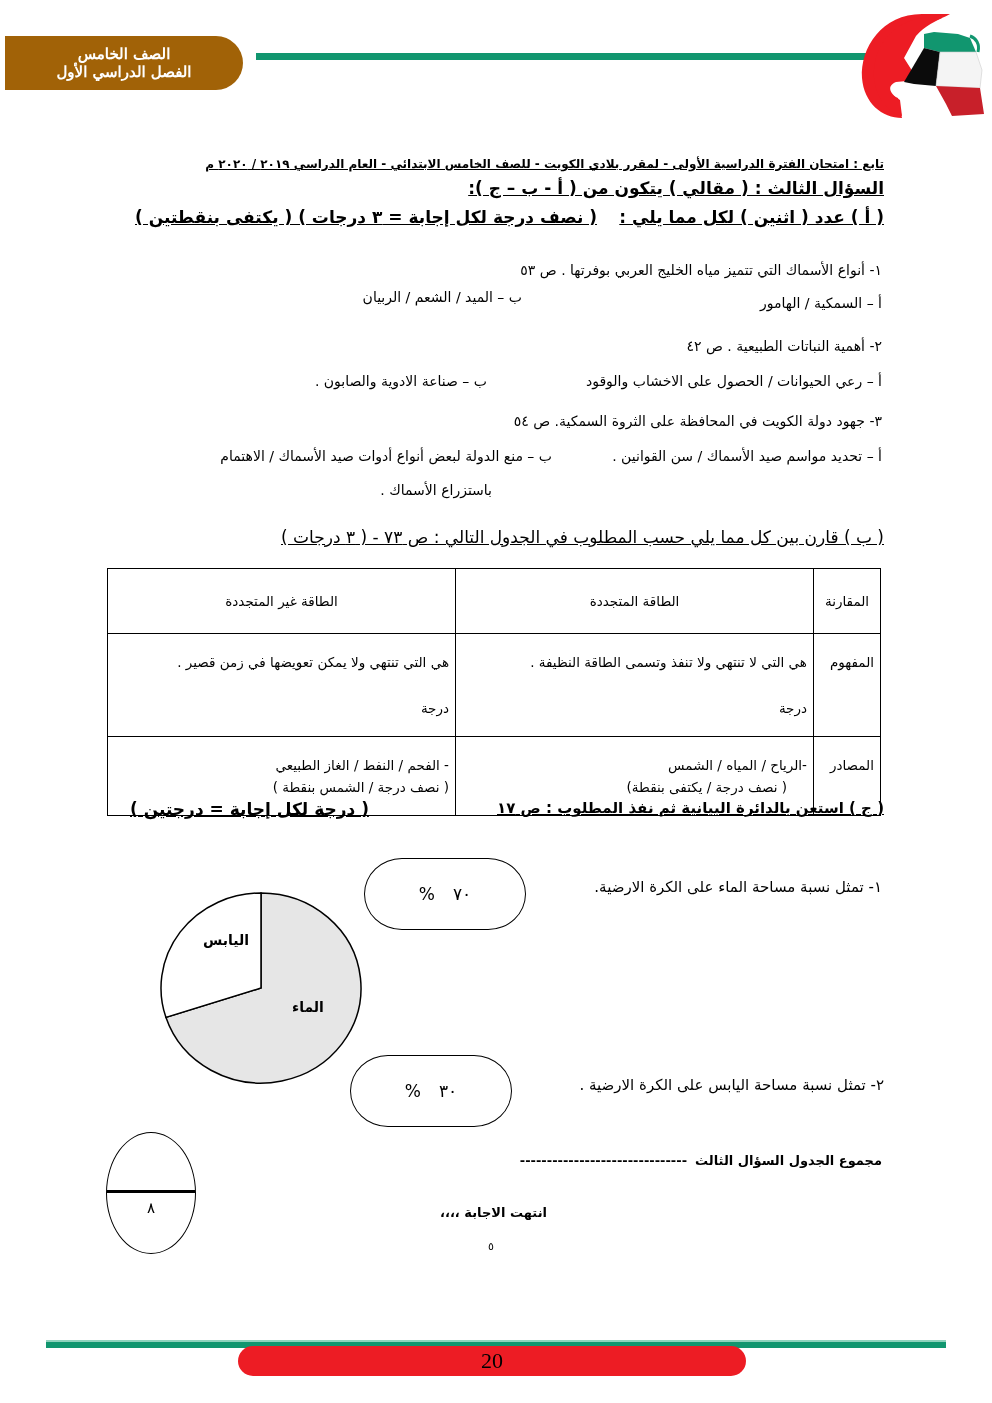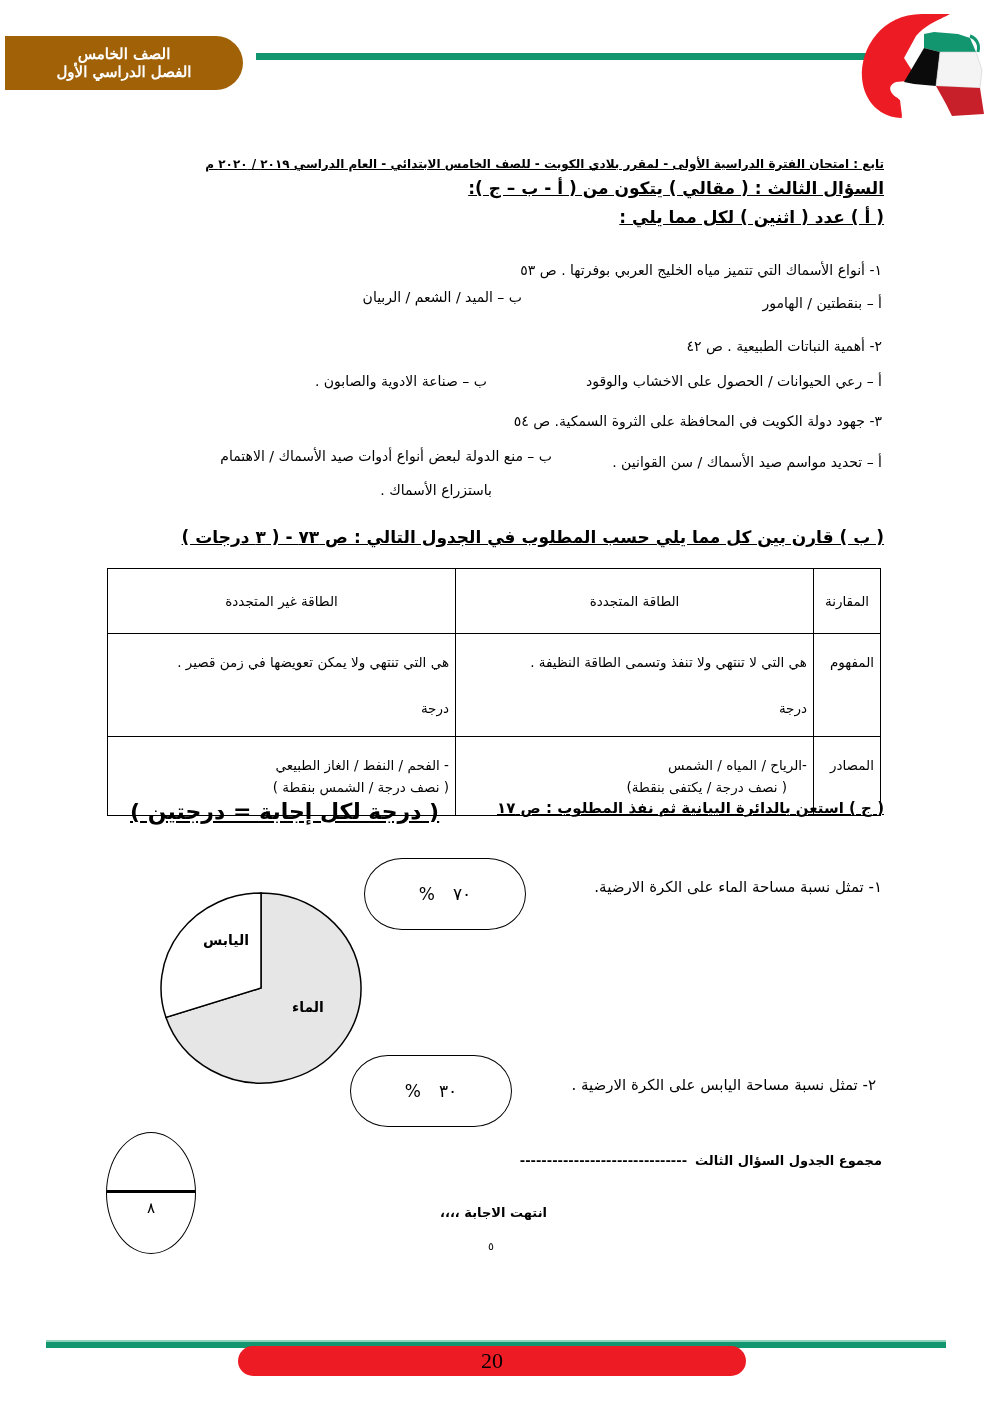--- a/index.html
+++ b/index.html
@@ -73,36 +73,37 @@
     <path d="M84 78 L128 80 L132 106 L100 108 L94 96 Z" fill="#c8202a"></path>
     <path d="M118 28 C124 30 128 36 126 44" stroke="#11966f" stroke-width="3" fill="none"></path>
   </svg>
 </div>
 
 <div class="abs subhead rtl">تابع : امتحان الفترة الدراسية الأولى - لمقرر بلادي الكويت - للصف الخامس الابتدائي - العام الدراسي ٢٠١٩ / ٢٠٢٠ م</div>
 <div class="abs q-title rtl">السؤال الثالث : ( مقالي ) يتكون من ( أ - ب – ج ):</div>
 
 <div class="abs qa-row rtl">
   <span>( أ ) عدد ( اثنين ) لكل مما يلي :</span>
+  <span>( نصف درجة لكل إجابة = ٣ درجات ) ( يكتفى بنقطتين )</span>
 </div>
 
 <div class="abs line rtl" style="top:262px;">١- أنواع الأسماك التي تتميز مياه الخليج العربي بوفرتها . ص ٥٣</div>
-<div class="abs line rtl" style="top:295px;">أ – بنقطتين / الهامور</div>
+<div class="abs line rtl" style="top:295px;">أ – السمكية / الهامور</div>
 <div class="abs line rtl" style="top:289px; right:470px;">ب – الميد / الشعم / الربيان</div>
 
 <div class="abs line rtl" style="top:338px;">٢- أهمية النباتات الطبيعية . ص ٤٢</div>
 <div class="abs line rtl" style="top:373px;">أ – رعي الحيوانات / الحصول على الاخشاب والوقود</div>
 <div class="abs line rtl" style="top:373px; right:505px;">ب – صناعة الادوية والصابون .</div>
 
 <div class="abs line rtl" style="top:413px;">٣- جهود دولة الكويت في المحافظة على الثروة السمكية. ص ٥٤</div>
-<div class="abs line rtl" style="top:448px;margin-top:6px;">أ – تحديد مواسم صيد الأسماك / سن القوانين .</div>
+<div class="abs line rtl" style="top:448px;">أ – تحديد مواسم صيد الأسماك / سن القوانين .</div>
 <div class="abs line rtl" style="top:448px; right:440px;">ب – منع الدولة لبعض أنواع أدوات صيد الأسماك / الاهتمام</div>
 <div class="abs line rtl" style="top:482px; right:500px;">باستزراع الأسماك .</div>
 
-<div class="abs rtl u" style="top:527px; right:108px; font-size:17px; font-weight:bold;">( ب ) قارن بين كل مما يلي حسب المطلوب في الجدول التالي : ص ٧٣ - ( ٣ درجات )</div>
+<div class="abs rtl u" style="top:527px; right:108px; font-size:17px; font-weight:normal;">( ب ) قارن بين كل مما يلي حسب المطلوب في الجدول التالي : ص ٧٣ - ( ٣ درجات )</div>
 
 <table class="cmp">
   <tbody>
       <tr>
     <th style="width:54px;">المقارنة</th>
     <th style="width:345px;">الطاقة المتجددة</th>
     <th>الطاقة غير المتجددة</th>
   </tr>
   <tr>
     <td>
@@ -129,38 +130,38 @@
     </td>
     <td>
       <span class="cell-line">- الفحم / النفط / الغاز الطبيعي</span>
       <span class="cell-line">( نصف درجة / الشمس بنقطة )</span>
     </td>
   </tr>
 </tbody>
   </table>
 
 <div class="abs rtl u" style="top:799px; right:108px; font-size:15px; font-weight:bold;">( ج ) استعن بالدائرة البيانية ثم نفذ المطلوب : ص ١٧</div>
-<div class="abs rtl u" style="top:799px; left:130px; font-size:22px; font-weight:bold;">( درجة لكل إجابة = درجتين )</div>
+<div class="abs rtl u" style="top:799px; left:130px; font-size:17px; font-weight:bold;">( درجة لكل إجابة = درجتين )</div>
 
 <svg class="abs" style="left:158px; top:890px;" width="206" height="196">
   <g id="pie-group">
       <path d="M103,98 L103,3 A100,95 0 1 1 7.89434837048465,127.35661446562001 Z" fill="#e6e6e6" stroke="#000" stroke-width="1.5"></path>
       <path d="M103,98 L7.89434837048465,127.35661446562001 A100,95 0 0 1 102.99999999999999,3 Z" fill="#ffffff" stroke="#000" stroke-width="1.5"></path>
     </g>
   <text id="pie-label-0" x="150" y="122" font-size="14" font-weight="bold" text-anchor="middle" font-family="DejaVu Sans, sans-serif">الماء</text>
   <text id="pie-label-1" x="68" y="55" font-size="14" font-weight="bold" text-anchor="middle" font-family="DejaVu Sans, sans-serif">اليابس</text>
 </svg>
 
 <div class="abs line rtl" style="top:878px; right:110px; font-size:15px;">١- تمثل نسبة مساحة الماء على الكرة الارضية.</div>
 <div class="abs oval" style="left:364px; top:858px; width:160px; height:70px;">
   <span>%</span>
   <span>٧٠</span>
 </div>
 
-<div class="abs line rtl" style="top:1076px; right:116px; font-size:15px;margin-left:37px;">٢- تمثل نسبة مساحة اليابس على الكرة الارضية .</div>
+<div class="abs line rtl" style="top:1076px; right:108px; font-size:15px;margin-left:37px;">٢- تمثل نسبة مساحة اليابس على الكرة الارضية .</div>
 <div class="abs oval" style="left:350px; top:1055px; width:160px; height:70px;">
   <span>%</span>
   <span>٣٠</span>
 </div>
 
 <div class="abs rtl" style="top:1153px; right:110px; font-size:13px; font-weight:bold; display:flex; gap:8px;">
   <span>مجموع الجدول السؤال الثالث</span>
   <span>-------------------------------</span>
 </div>
 

